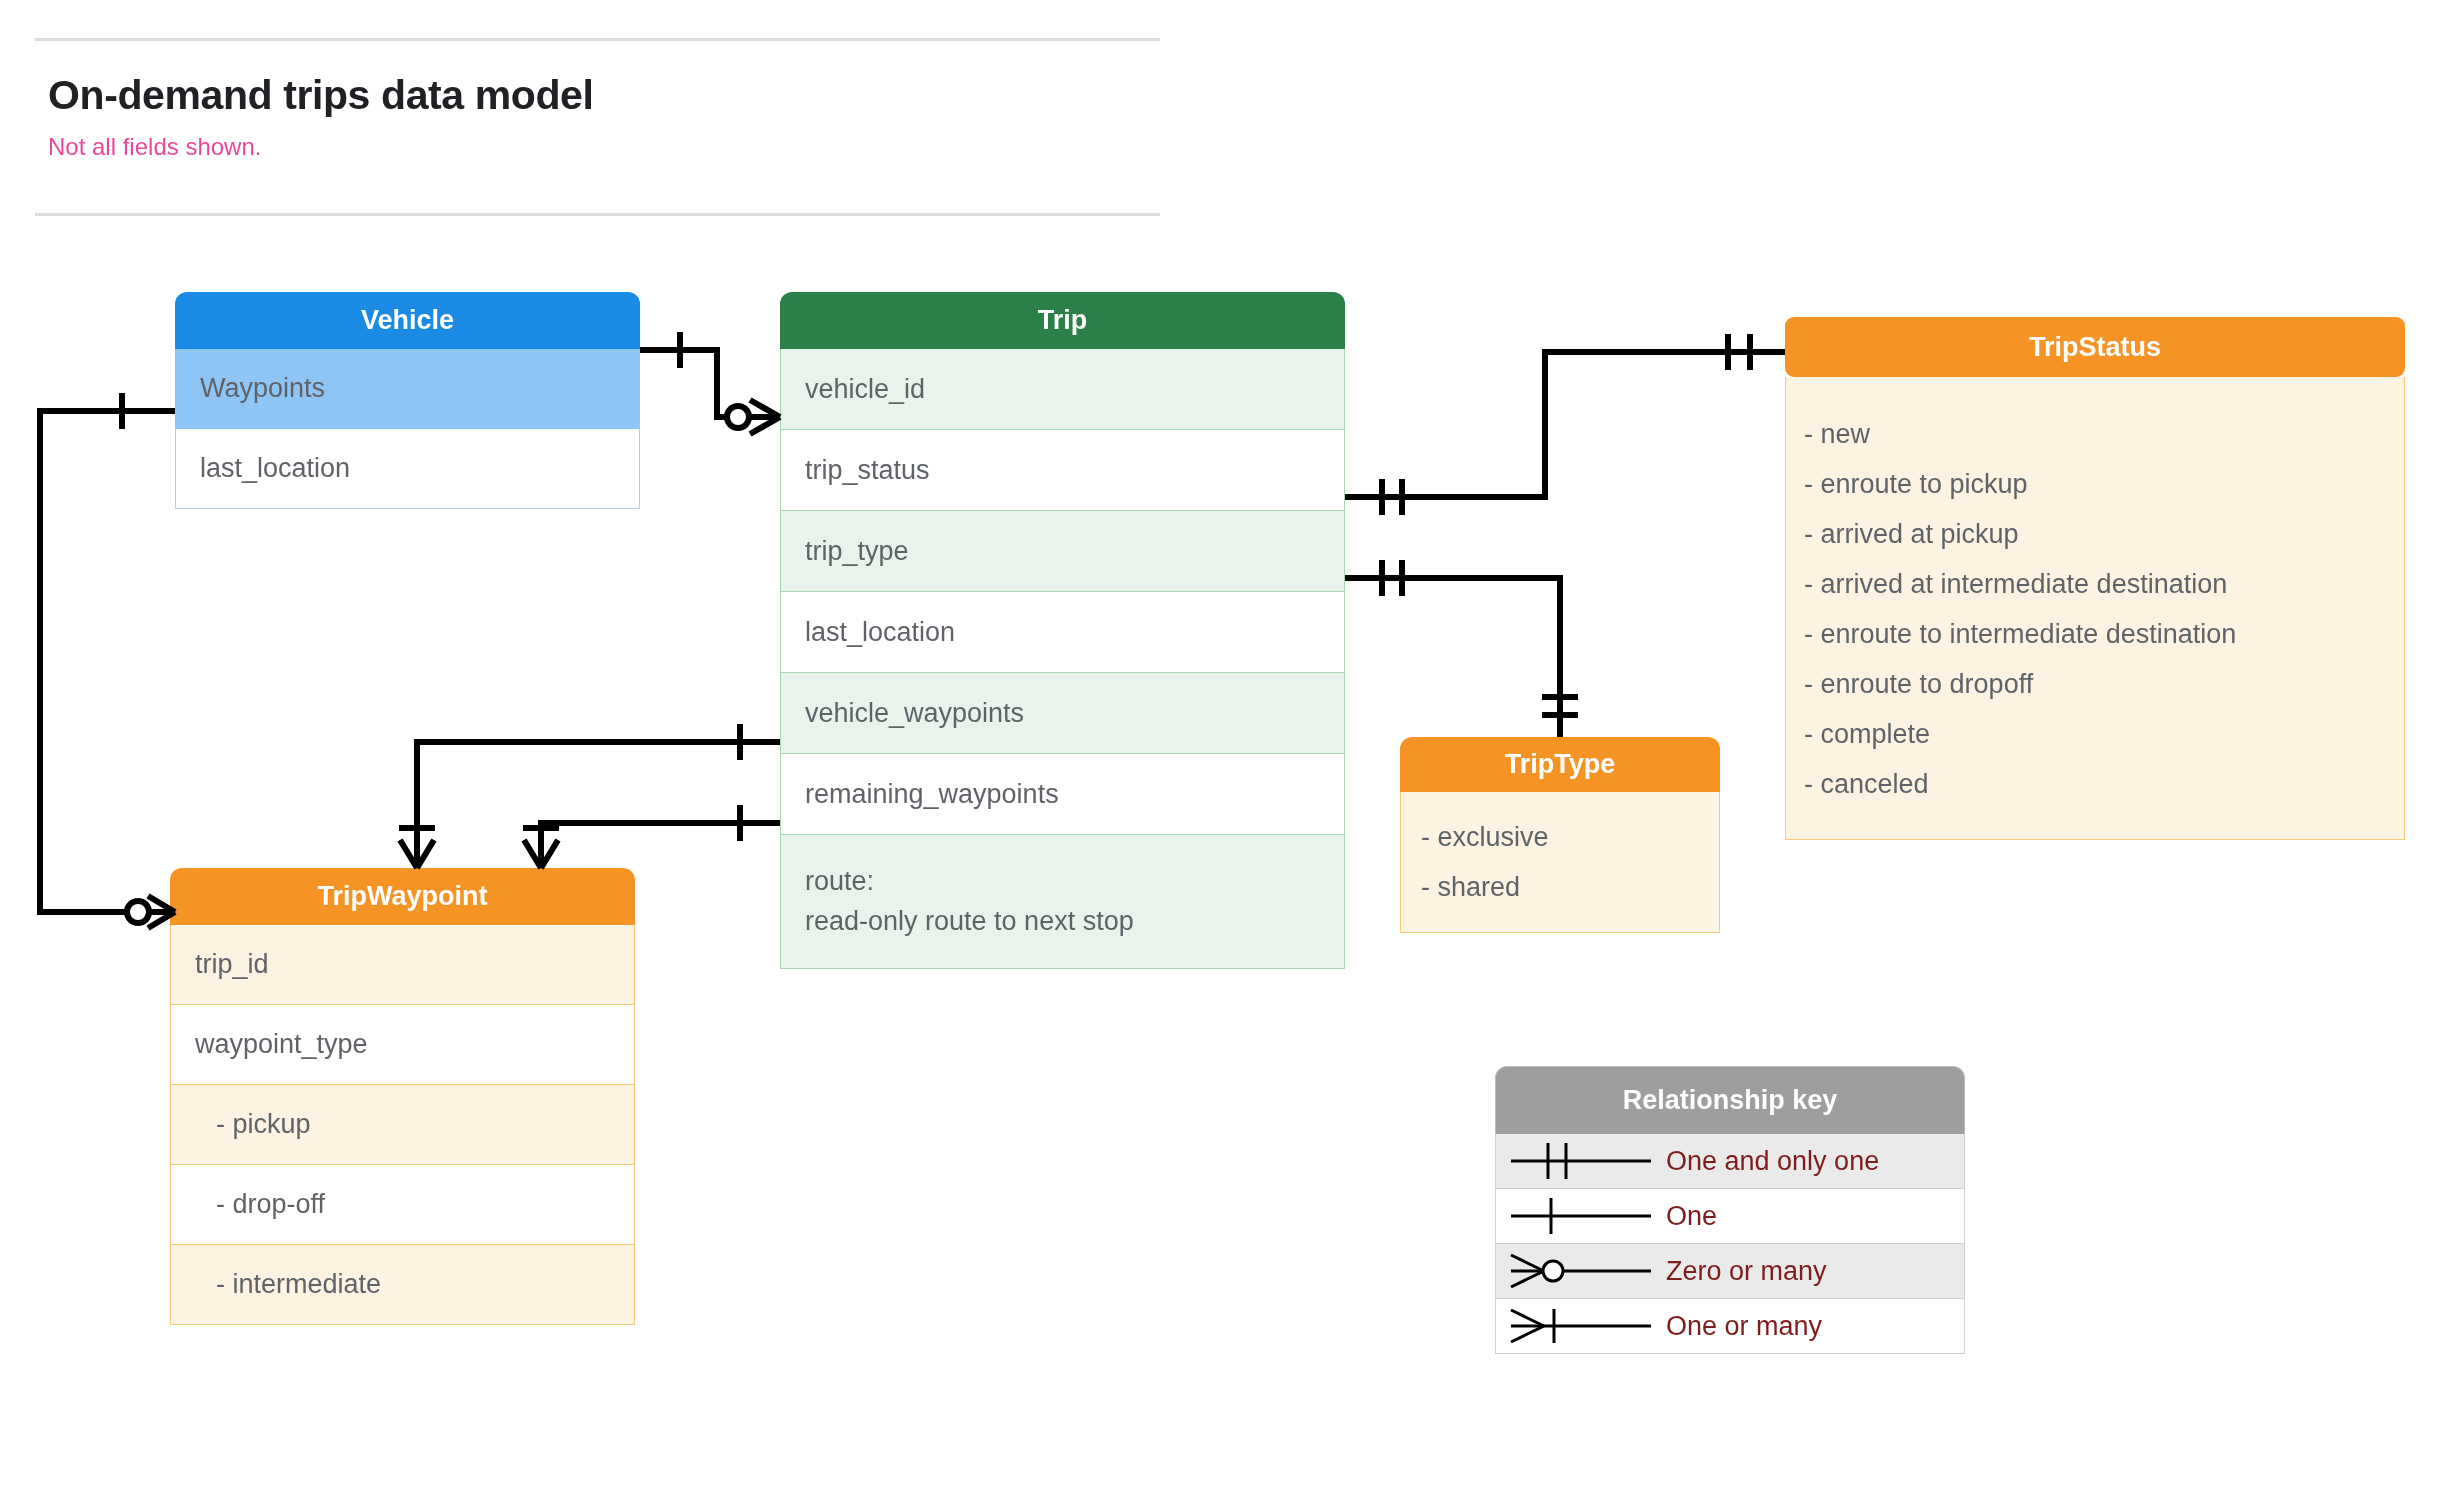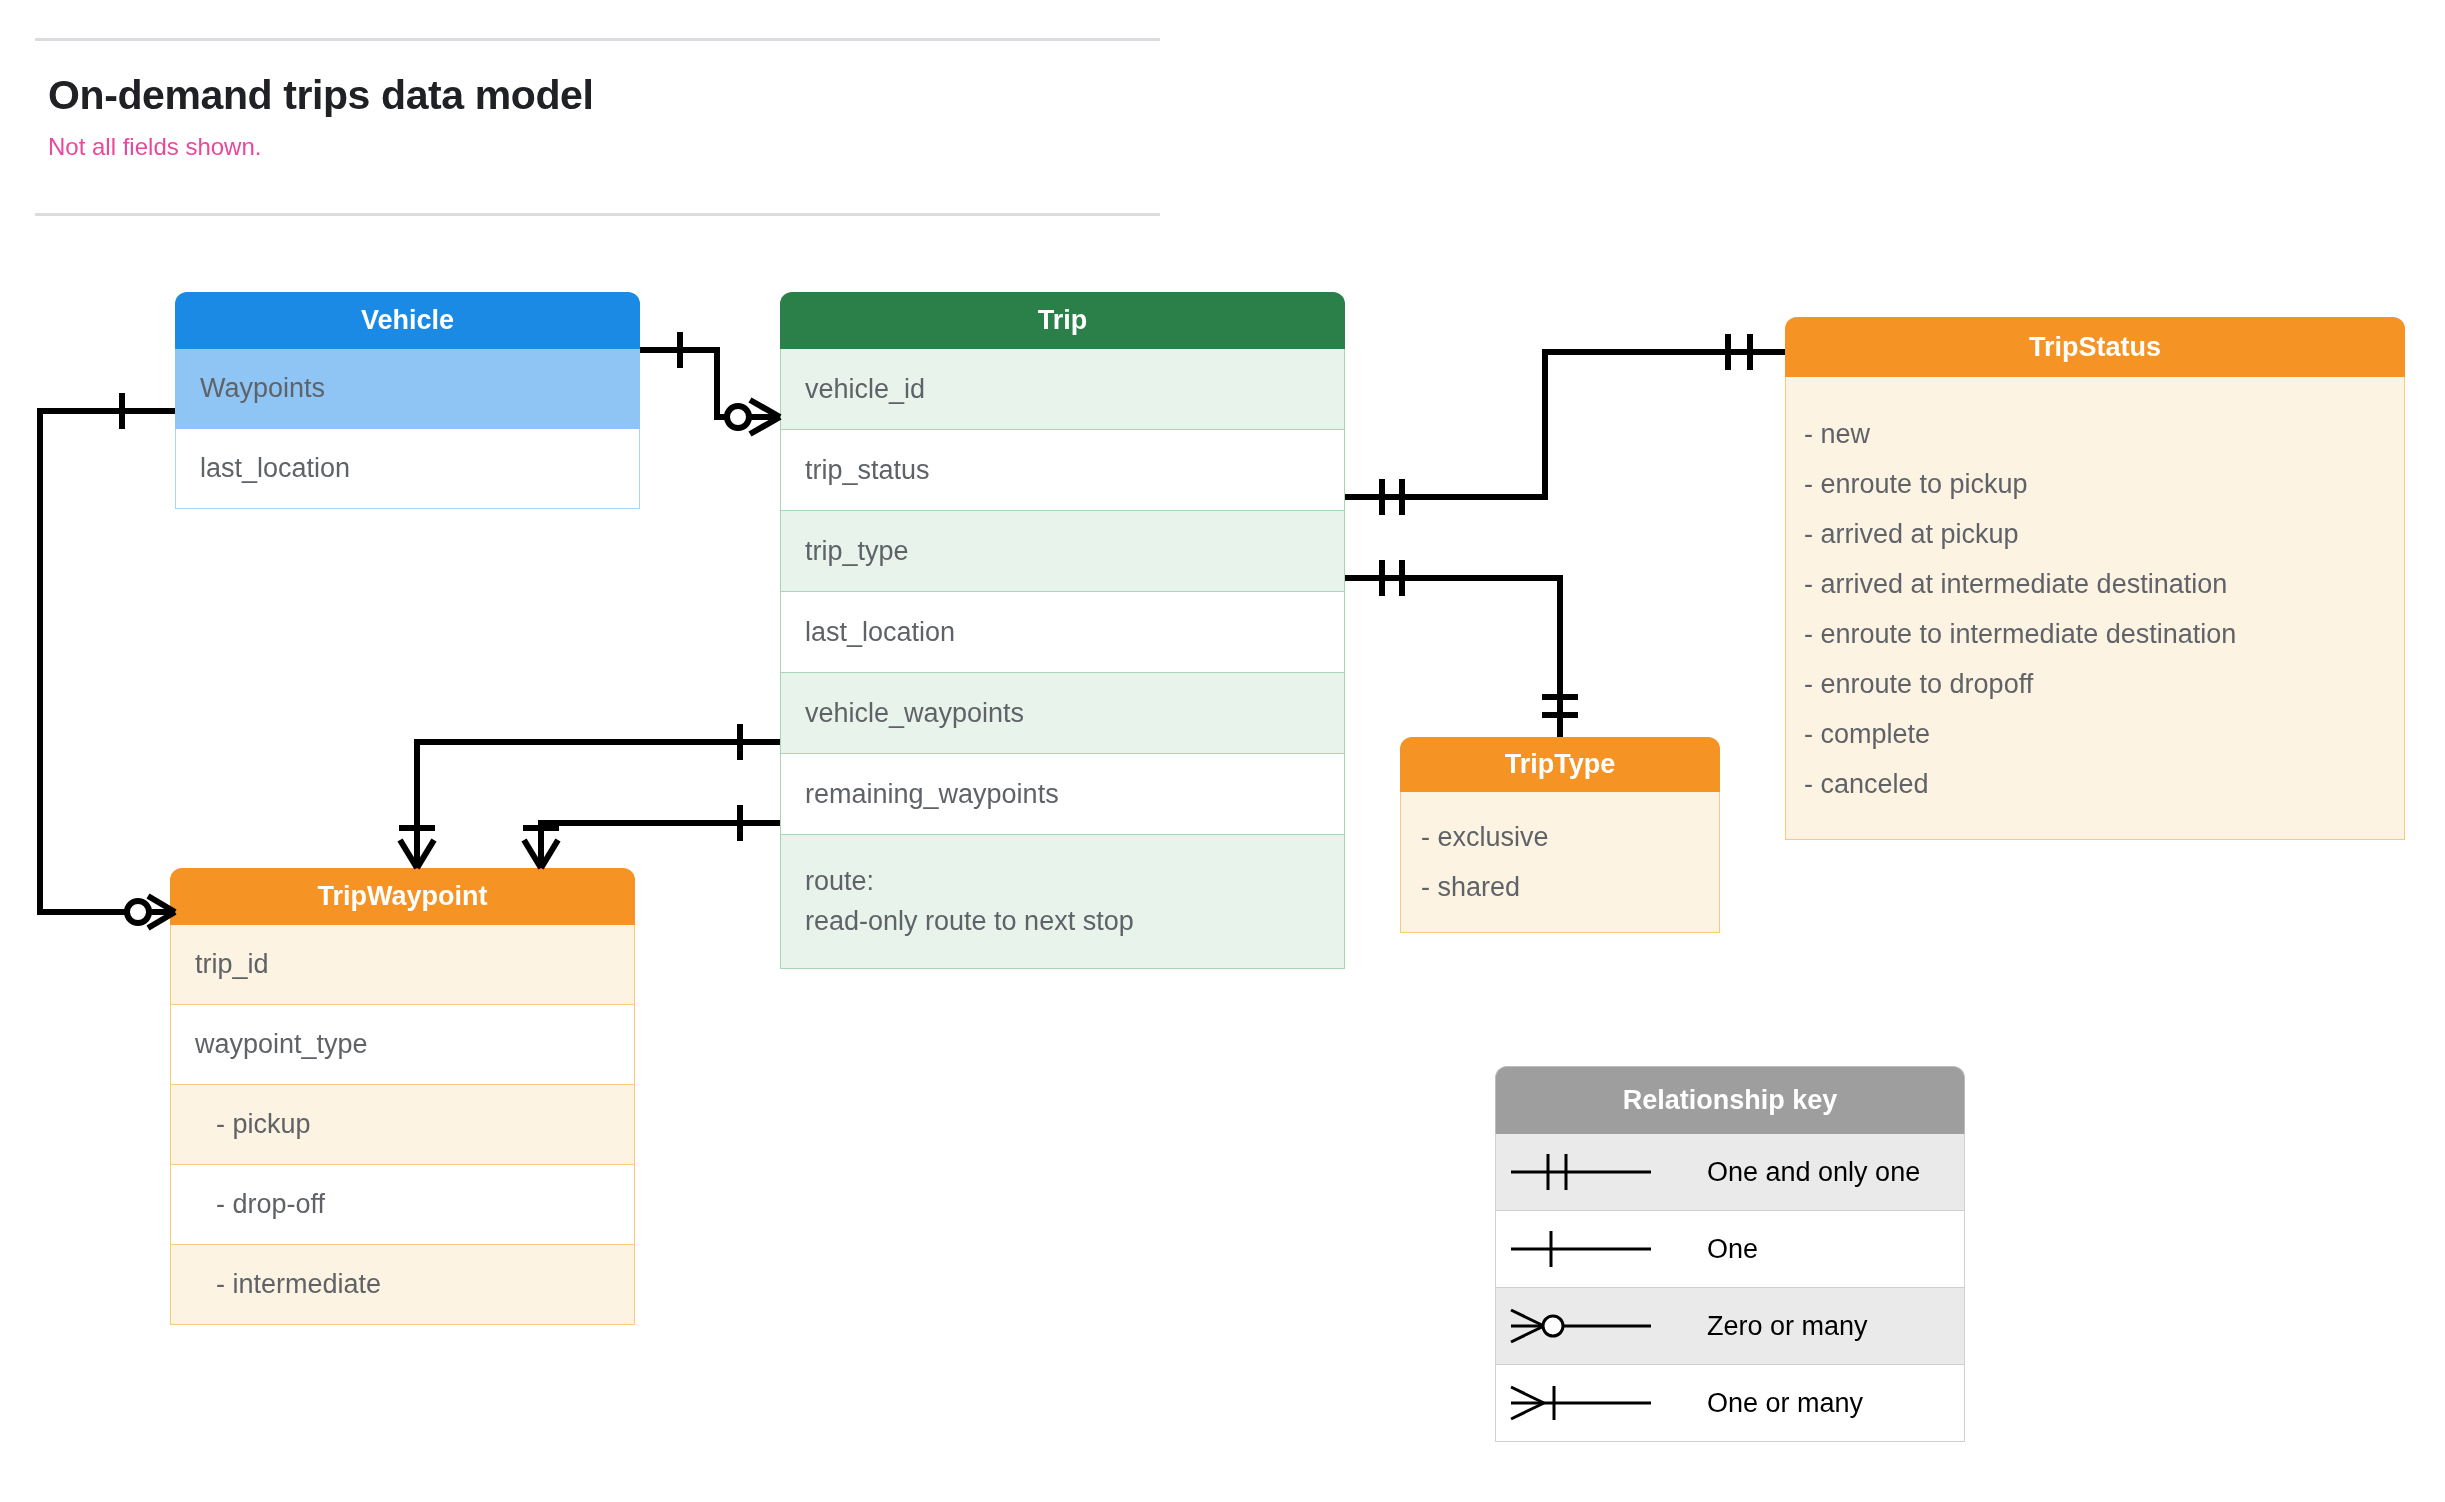--- a/index.html
+++ b/index.html
@@ -98,21 +98,21 @@
   
   #tripwaypoint { left: 170px; top: 868px; width: 465px; }
   #tripwaypoint .entity-header { height: 57px; background: #f59425; }
   #tripwaypoint .orow { height: 80px; border: 1px solid #fbc97a; border-top: none; }
   #tripwaypoint .orow.alt   { background: #fdf3e2; }
   #tripwaypoint .orow.plain { background: #ffffff; }
   #tripwaypoint .indent { padding-left: 45px; }
 
   
   #tripstatus { left: 1785px; top: 317px; width: 620px; }
-  #tripstatus .entity-header { height: 60px; background: #f59425; }
+  #tripstatus .entity-header { height: 60px; background: #f59425; border-radius: 9px; }
   #tripstatus .listbody {
     background: #fdf3e2;
     border: 1px solid #fbc97a;
     border-top: none;
     padding: 32px 0 30px 18px;
     box-sizing: border-box;
   }
   #tripstatus .litem {
     font-size: 27px;
     color: #5f6368;
@@ -138,28 +138,27 @@
   }
 
   
   #relkey { left: 1495px; top: 1066px; width: 470px; }
   #relkey .entity-header {
     height: 68px; background: #9e9e9e;
     border: 1px solid #bdbdbd; border-bottom: none;
   }
   #relkey .krow {
     box-sizing: border-box;
-    height: 77px;
+    height: 55px;
     display: flex;
     align-items: center;
     border: 1px solid #d0d0d0;
     border-top: none;
     font-size: 27px;
-    color: #000000;
-    gap: 41px;
+    color: #7f1d1d;
   }
   #relkey .krow.alt   { background: #eaeaea; }
   #relkey .krow.plain { background: #ffffff; }
   #relkey .ksym {
     width: 170px;
     flex: 0 0 170px;
     display: flex;
     align-items: center;
     justify-content: center;
   }

